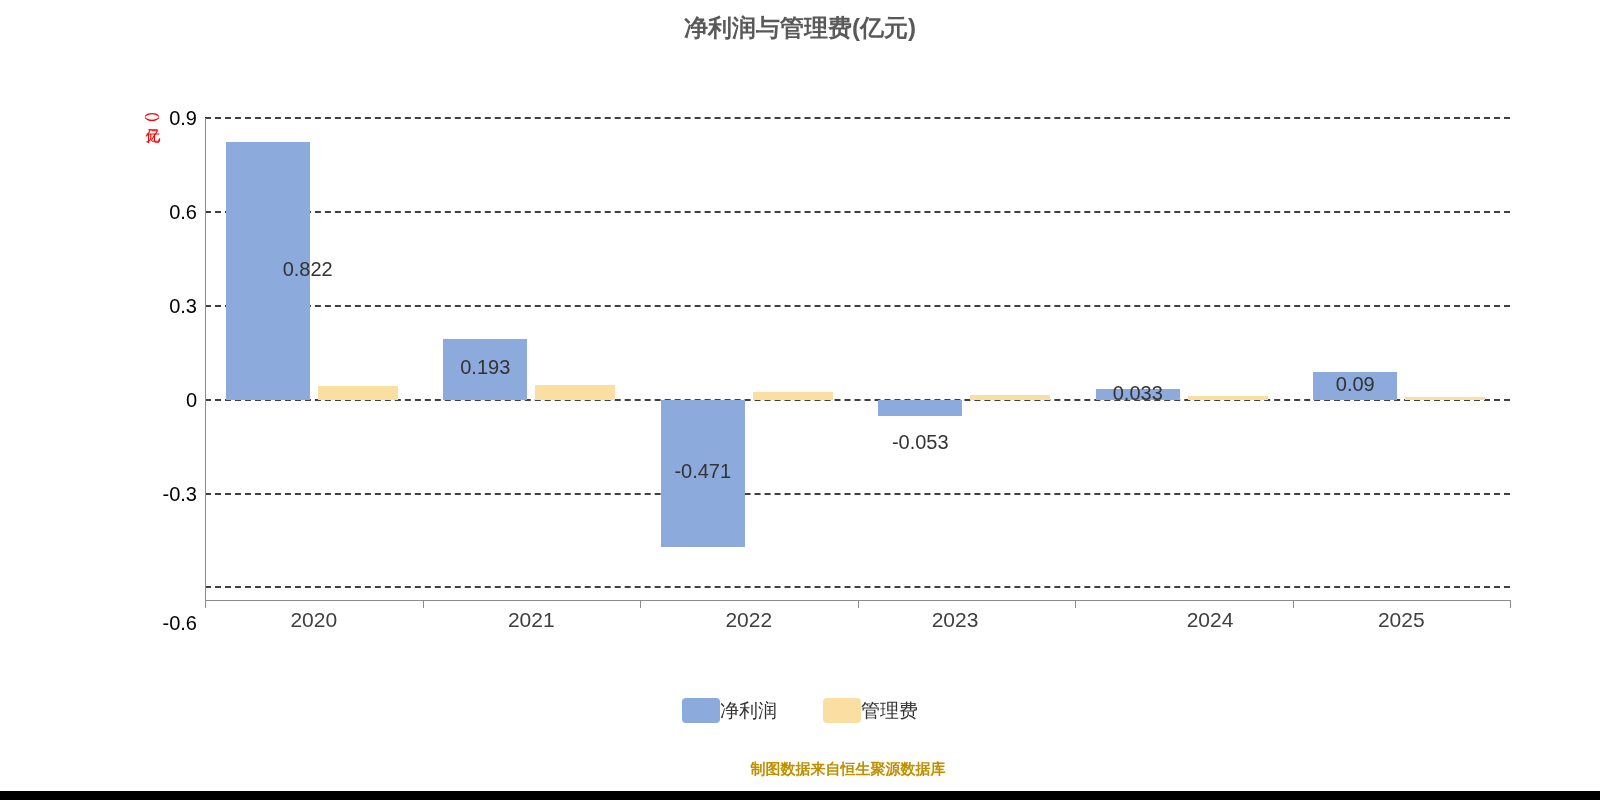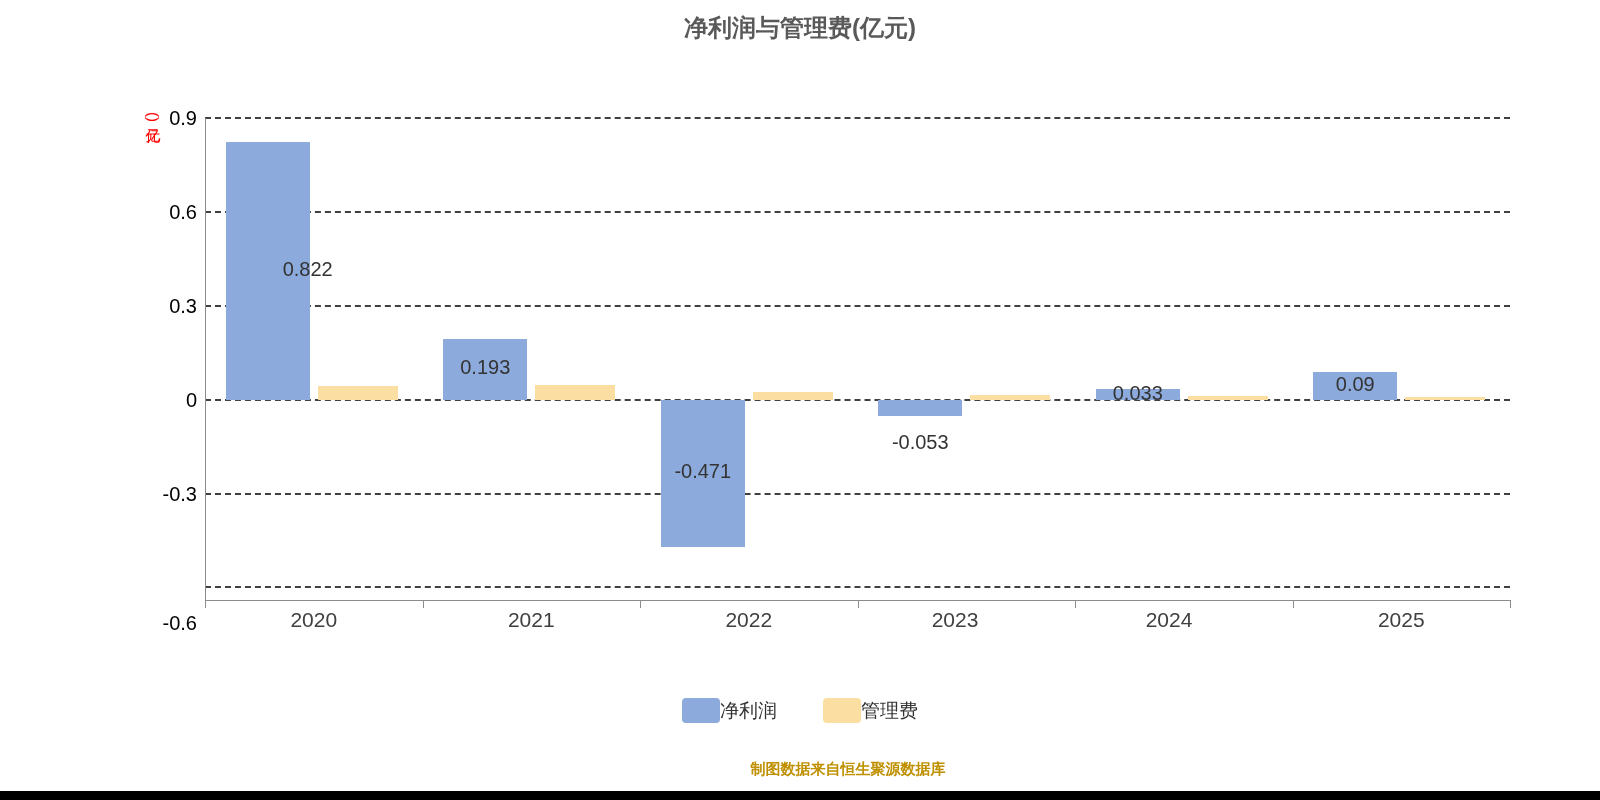--- a/index.html
+++ b/index.html
@@ -83,21 +83,21 @@
     <div class="barlabel" style="left: 420.25px; top: 356.485px;">0.193</div>
     <div class="bar" style="left: 535.25px; top: 384.665px; width: 80px; height: 15.0234px; background: rgb(251, 223, 162);"></div>
     <div class="xtick" style="left: 678.75px; top: 608px;">2022</div>
     <div class="bar" style="left: 660.75px; top: 399.688px; width: 84px; height: 147.417px; background: rgb(140, 170, 220);"></div>
     <div class="barlabel" style="left: 637.75px; top: 460.397px;">-0.471</div>
     <div class="bar" style="left: 752.75px; top: 391.551px; width: 80px; height: 8.13766px; background: rgb(251, 223, 162);"></div>
     <div class="xtick" style="left: 885px; top: 608px;">2023</div>
     <div class="bar" style="left: 878.25px; top: 399.688px; width: 84px; height: 16.5883px; background: rgb(140, 170, 220);"></div>
     <div class="barlabel" style="left: 855.25px; top: 394.982px; margin-top: 36px;">-0.053</div>
     <div class="bar" style="left: 970.25px; top: 394.681px; width: 80px; height: 5.00779px; background: rgb(251, 223, 162);"></div>
-    <div class="xtick" style="left: 1099px; top: 608px;">2024</div>
+    <div class="xtick" style="left: 1140px; top: 608px;">2024</div>
     <div class="bar" style="left: 1095.75px; top: 389.36px; width: 84px; height: 10.3286px; background: rgb(140, 170, 220);"></div>
     <div class="barlabel" style="left: 1072.75px; top: 381.524px;">0.033</div>
     <div class="bar" style="left: 1187.75px; top: 395.932px; width: 80px; height: 3.75584px; background: rgb(251, 223, 162);"></div>
     <div class="xtick" style="left: 1331.25px; top: 608px;">2025</div>
     <div class="bar" style="left: 1313.25px; top: 371.519px; width: 84px; height: 28.1688px; background: rgb(140, 170, 220);"></div>
     <div class="barlabel" style="left: 1290.25px; top: 372.604px;">0.09</div>
     <div class="bar" style="left: 1405.25px; top: 396.558px; width: 80px; height: 3.12987px; background: rgb(251, 223, 162);"></div>
     <div class="xaxistick" style="left: 205px; top: 600px;"></div>
     <div class="xaxistick" style="left: 422.5px; top: 600px;"></div>
     <div class="xaxistick" style="left: 640px; top: 600px;"></div>

